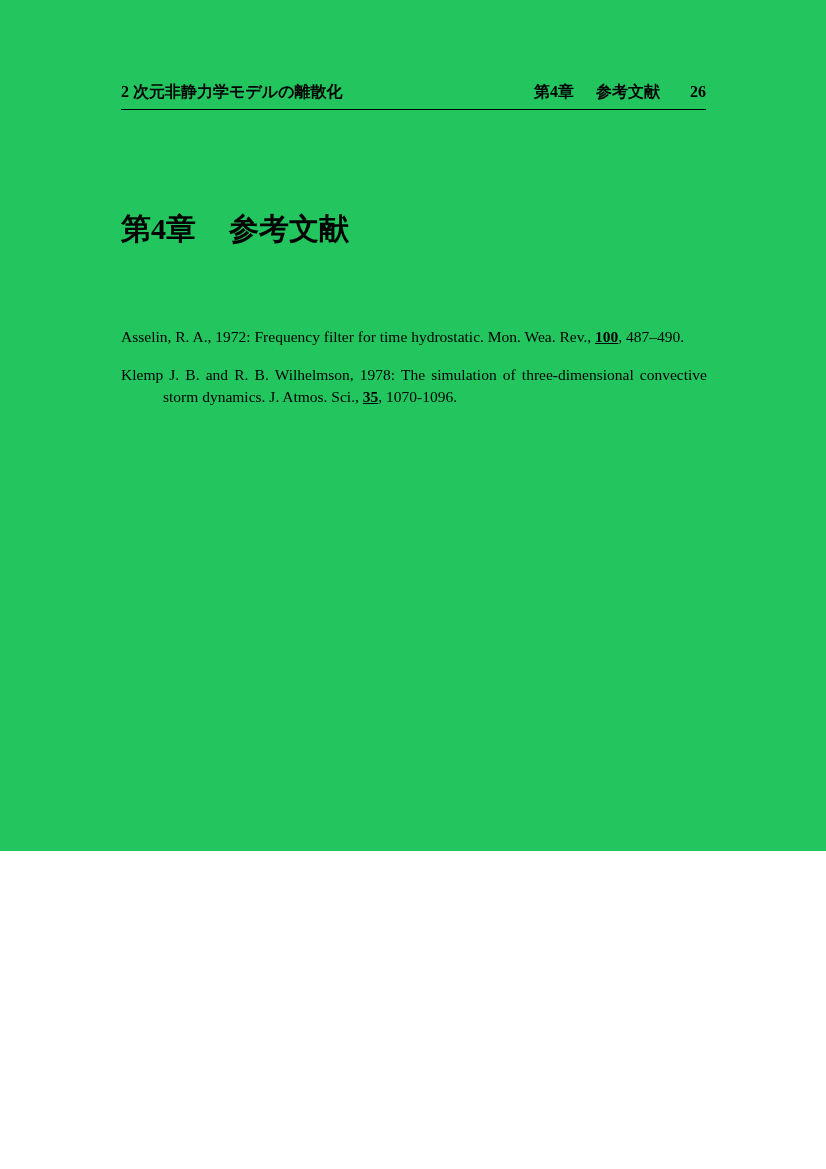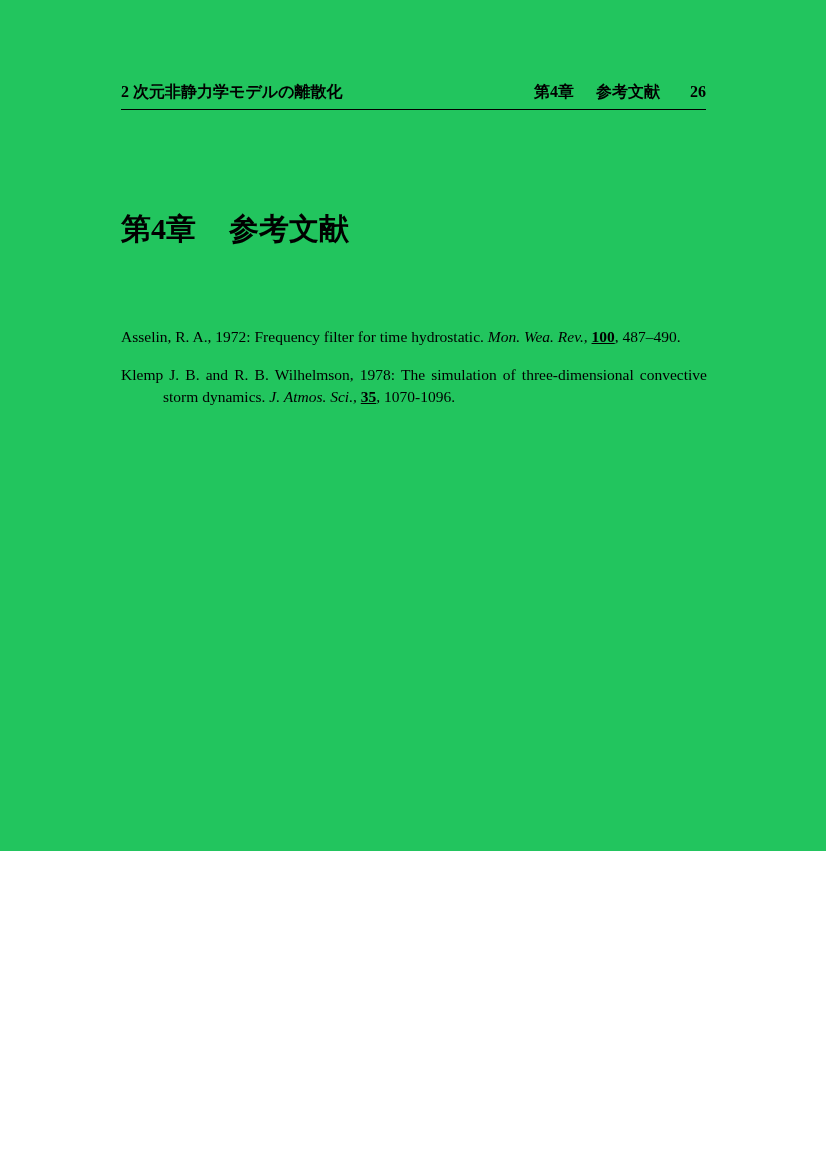--- a/index.html
+++ b/index.html
@@ -55,21 +55,21 @@
     width: 586px;
     font-size: 15.5px;
     line-height: 22px;
     text-align: justify;
   }
   .references p.ref {
     margin: 0 0 16px 0;
     padding-left: 42px;
     text-indent: -42px;
   }
-  .references .it { font-style: italic; }
+  .references .it { }
   .references .b  { font-weight: bold; text-decoration: underline; }
   .references .cont { margin-left: -10px; }
 
   
   .page-footer {
     position: absolute;
     left: 121px;
     top: 1057px;
     width: 585px;
     display: flex;

